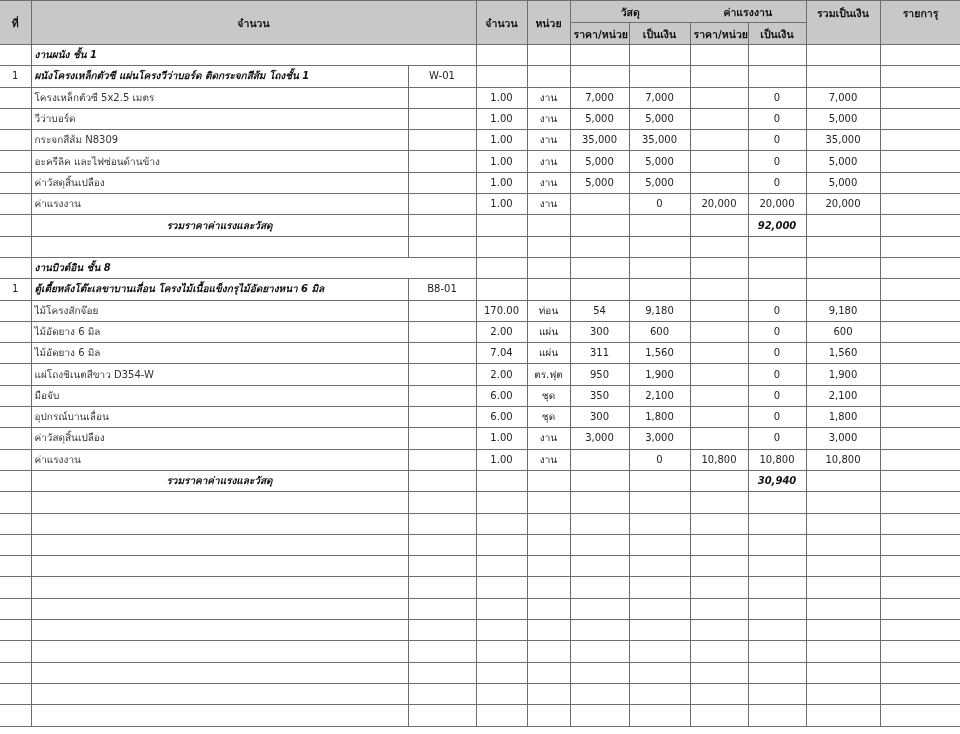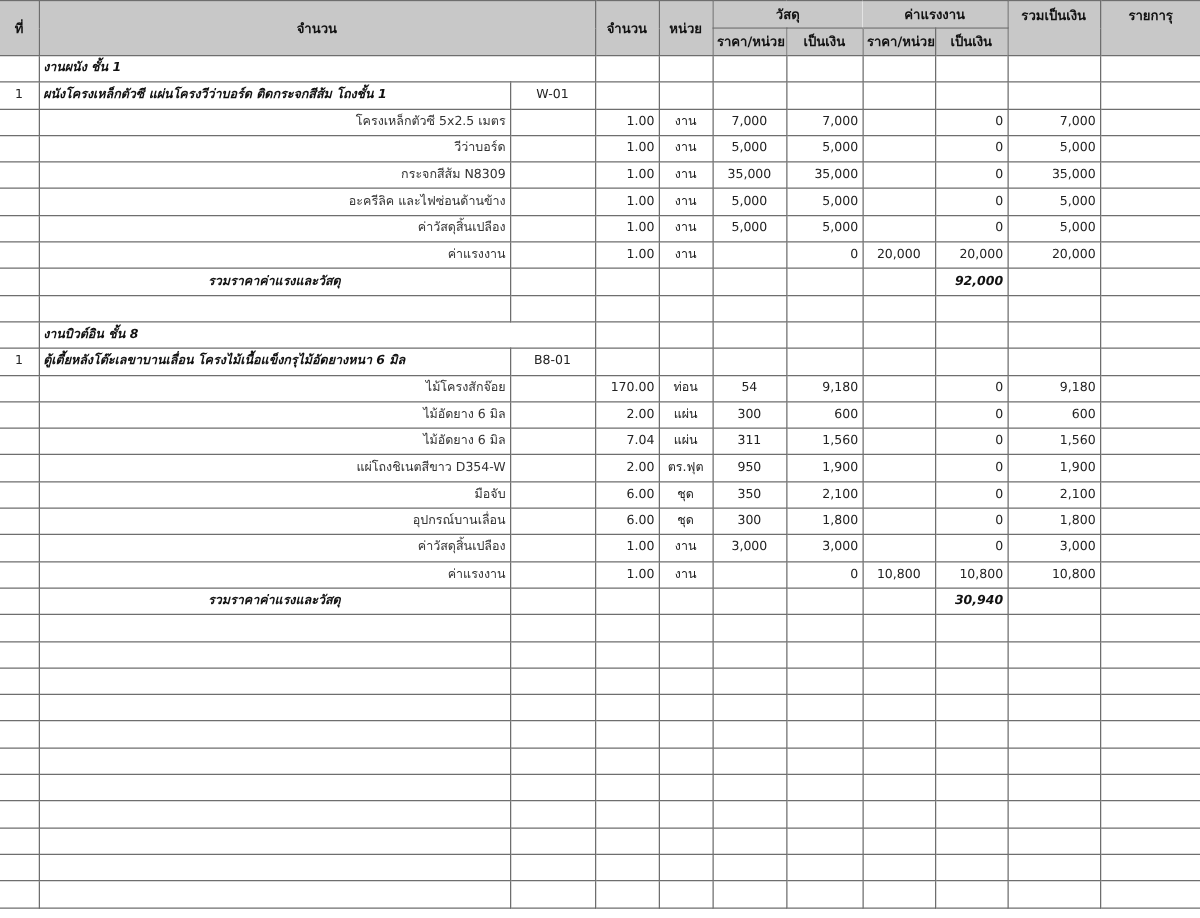--- a/index.html
+++ b/index.html
@@ -4,24 +4,24 @@
 <style>
   html,body{margin:0;padding:0;background:#fff;}
   body{width:960px;height:734px;overflow:hidden;font-family:"DejaVu Sans","Liberation Sans",sans-serif;}
   .sheet{position:relative;width:960px;height:734px;}
   table{border-collapse:collapse;table-layout:fixed;width:961px;position:absolute;left:0;top:0;}
   td,th{border:1px solid #6e6e6e;padding:0 3px;font-size:10px;color:#222;white-space:nowrap;overflow:hidden;height:20.3px;line-height:12px;}
   th{background:#c8c8c8;font-weight:bold;font-size:10.5px;color:#111;margin-top:28px;}
   .hdr1 th{height:21px;}
   .hdr2 th{height:21px;}
   .top{vertical-align:top;padding-top:6px;text-align:center;}
-  .num{text-align:right;}
+  .num{text-align:center;}
   .ctr{text-align:center;}
   .bold{font-weight:bold;color:#111;font-style:italic;}
-  .lbl{font-size:10px;color:#333;text-align:right;}
+  .lbl{font-size:10px;color:#333;}
   td.first{border-left:none;}
   th.first{border-left:none;}
 </style>
 </head>
 <body>
 
 <div class="sheet">
 <table>
   <colgroup>
     <col style="width:31px">

